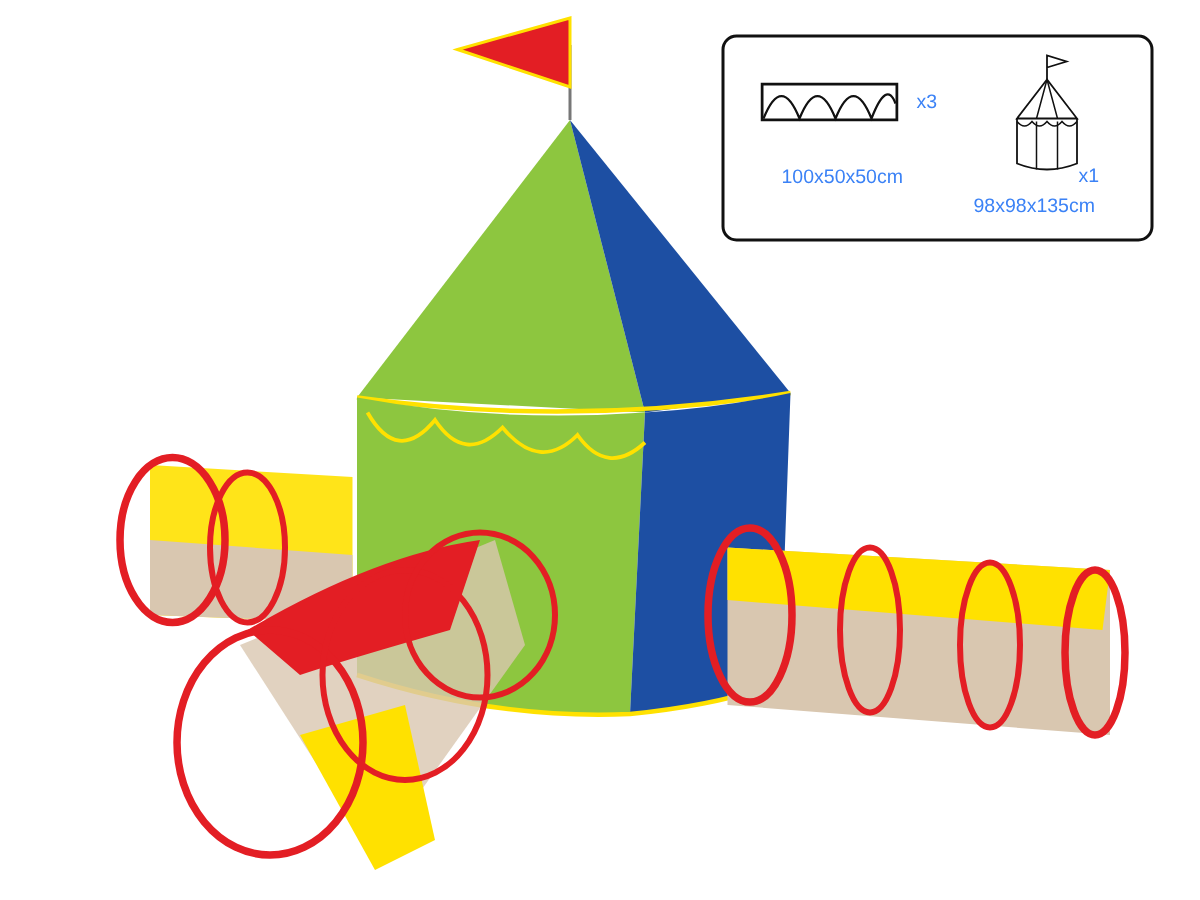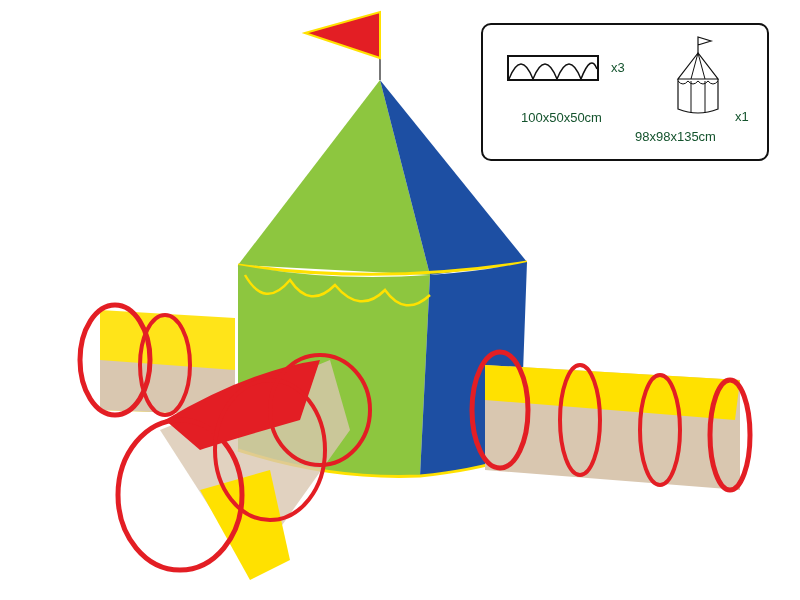--- a/index.html
+++ b/index.html
@@ -1,19 +1,19 @@
 <!DOCTYPE html>
 <html><head>
 <meta charset="utf-8">
 <style>
   html, body { margin:0; padding:0; background:#ffffff; }
   body { width:800px; height:600px; position:relative; overflow:hidden; font-family:"Liberation Sans", sans-serif; }
   #scene { position:absolute; left:0; top:0; width:800px; height:600px; }
   .inset { position:absolute; left:481px; top:23px; width:288px; height:138px; border:2px solid #111; border-radius:10px; background:#fff; box-sizing:border-box; }
-  .lbl { position:absolute; font-size:13px; color:#14532d; white-space:nowrap; }
+  .lbl { position:absolute; font-size:13px; color:#3b82f6; white-space:nowrap; }
 </style>
 </head>
 <body>
 
 <svg id="scene" viewBox="0 0 800 600" xmlns="http://www.w3.org/2000/svg">
 
   <g>
     <line x1="380" y1="30" x2="380" y2="80" stroke="#777" stroke-width="2"></line>
     <polygon points="305,33 380,12 380,58" fill="#e31e24" stroke="#ffe100" stroke-width="2"></polygon>
   </g>
@@ -66,15 +66,15 @@
   <span class="lbl" style="left:38px;top:85px">100x50x50cm</span>
 
   <svg style="position:absolute;left:190px;top:4px" width="50" height="90" viewBox="0 0 50 90">
     <polyline points="25,24 25,8 38,12 25,16" fill="none" stroke="#111" stroke-width="1.2"></polyline>
     <path d="M25,24 L5,50 L45,50 Z" fill="none" stroke="#111" stroke-width="1.2"></path>
     <path d="M25,24 L18,50 M25,24 L32,50" stroke="#111" stroke-width="1"></path>
     <path d="M5,50 L5,80 Q25,88 45,80 L45,50" fill="none" stroke="#111" stroke-width="1.2"></path>
     <path d="M5,52 q5,6 10,0 q5,6 10,0 q5,6 10,0 q5,6 10,0" fill="none" stroke="#111" stroke-width="1"></path>
     <path d="M18,52 L18,84 M32,52 L32,84" stroke="#111" stroke-width="1"></path>
   </svg>
-  <span class="lbl" style="left:252px;top:84px">x1</span>
-  <span class="lbl" style="left:152px;top:104px">98x98x135cm</span>
+  <span class="lbl" style="left:236px;top:84px">x1</span>
+  <span class="lbl" style="left:166px;top:104px">98x98x135cm</span>
 </div>
 
 </body></html>

